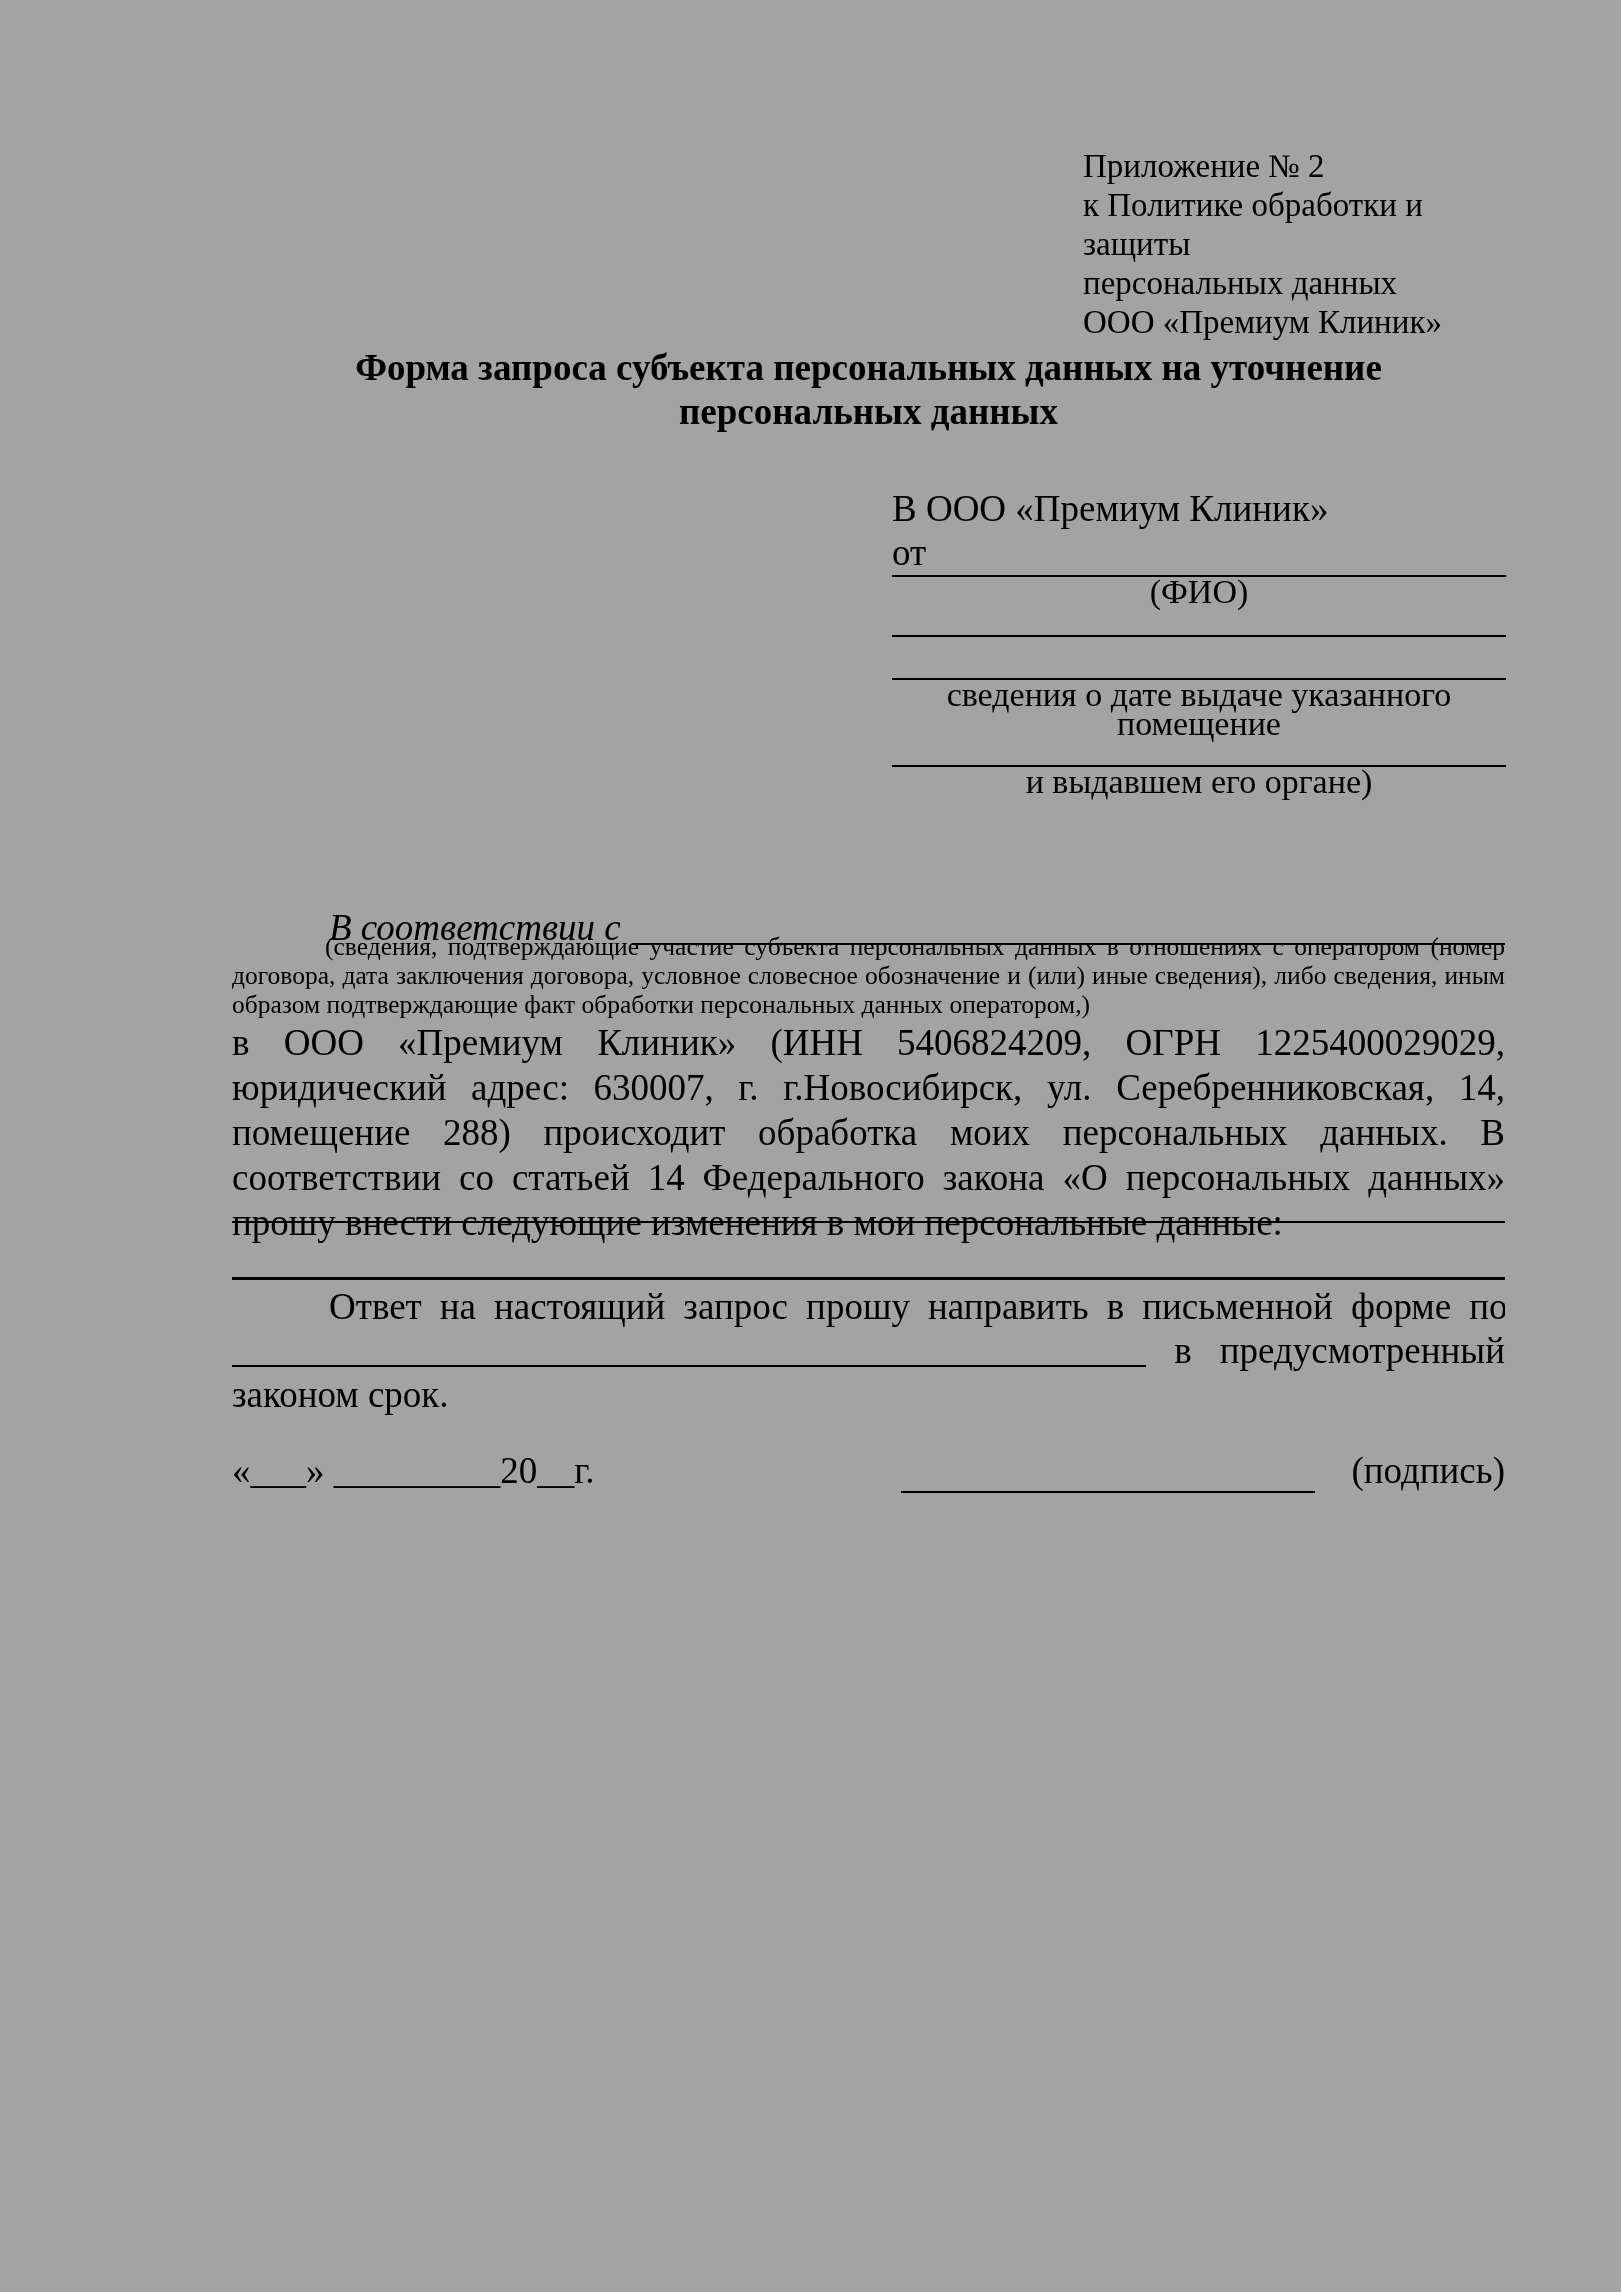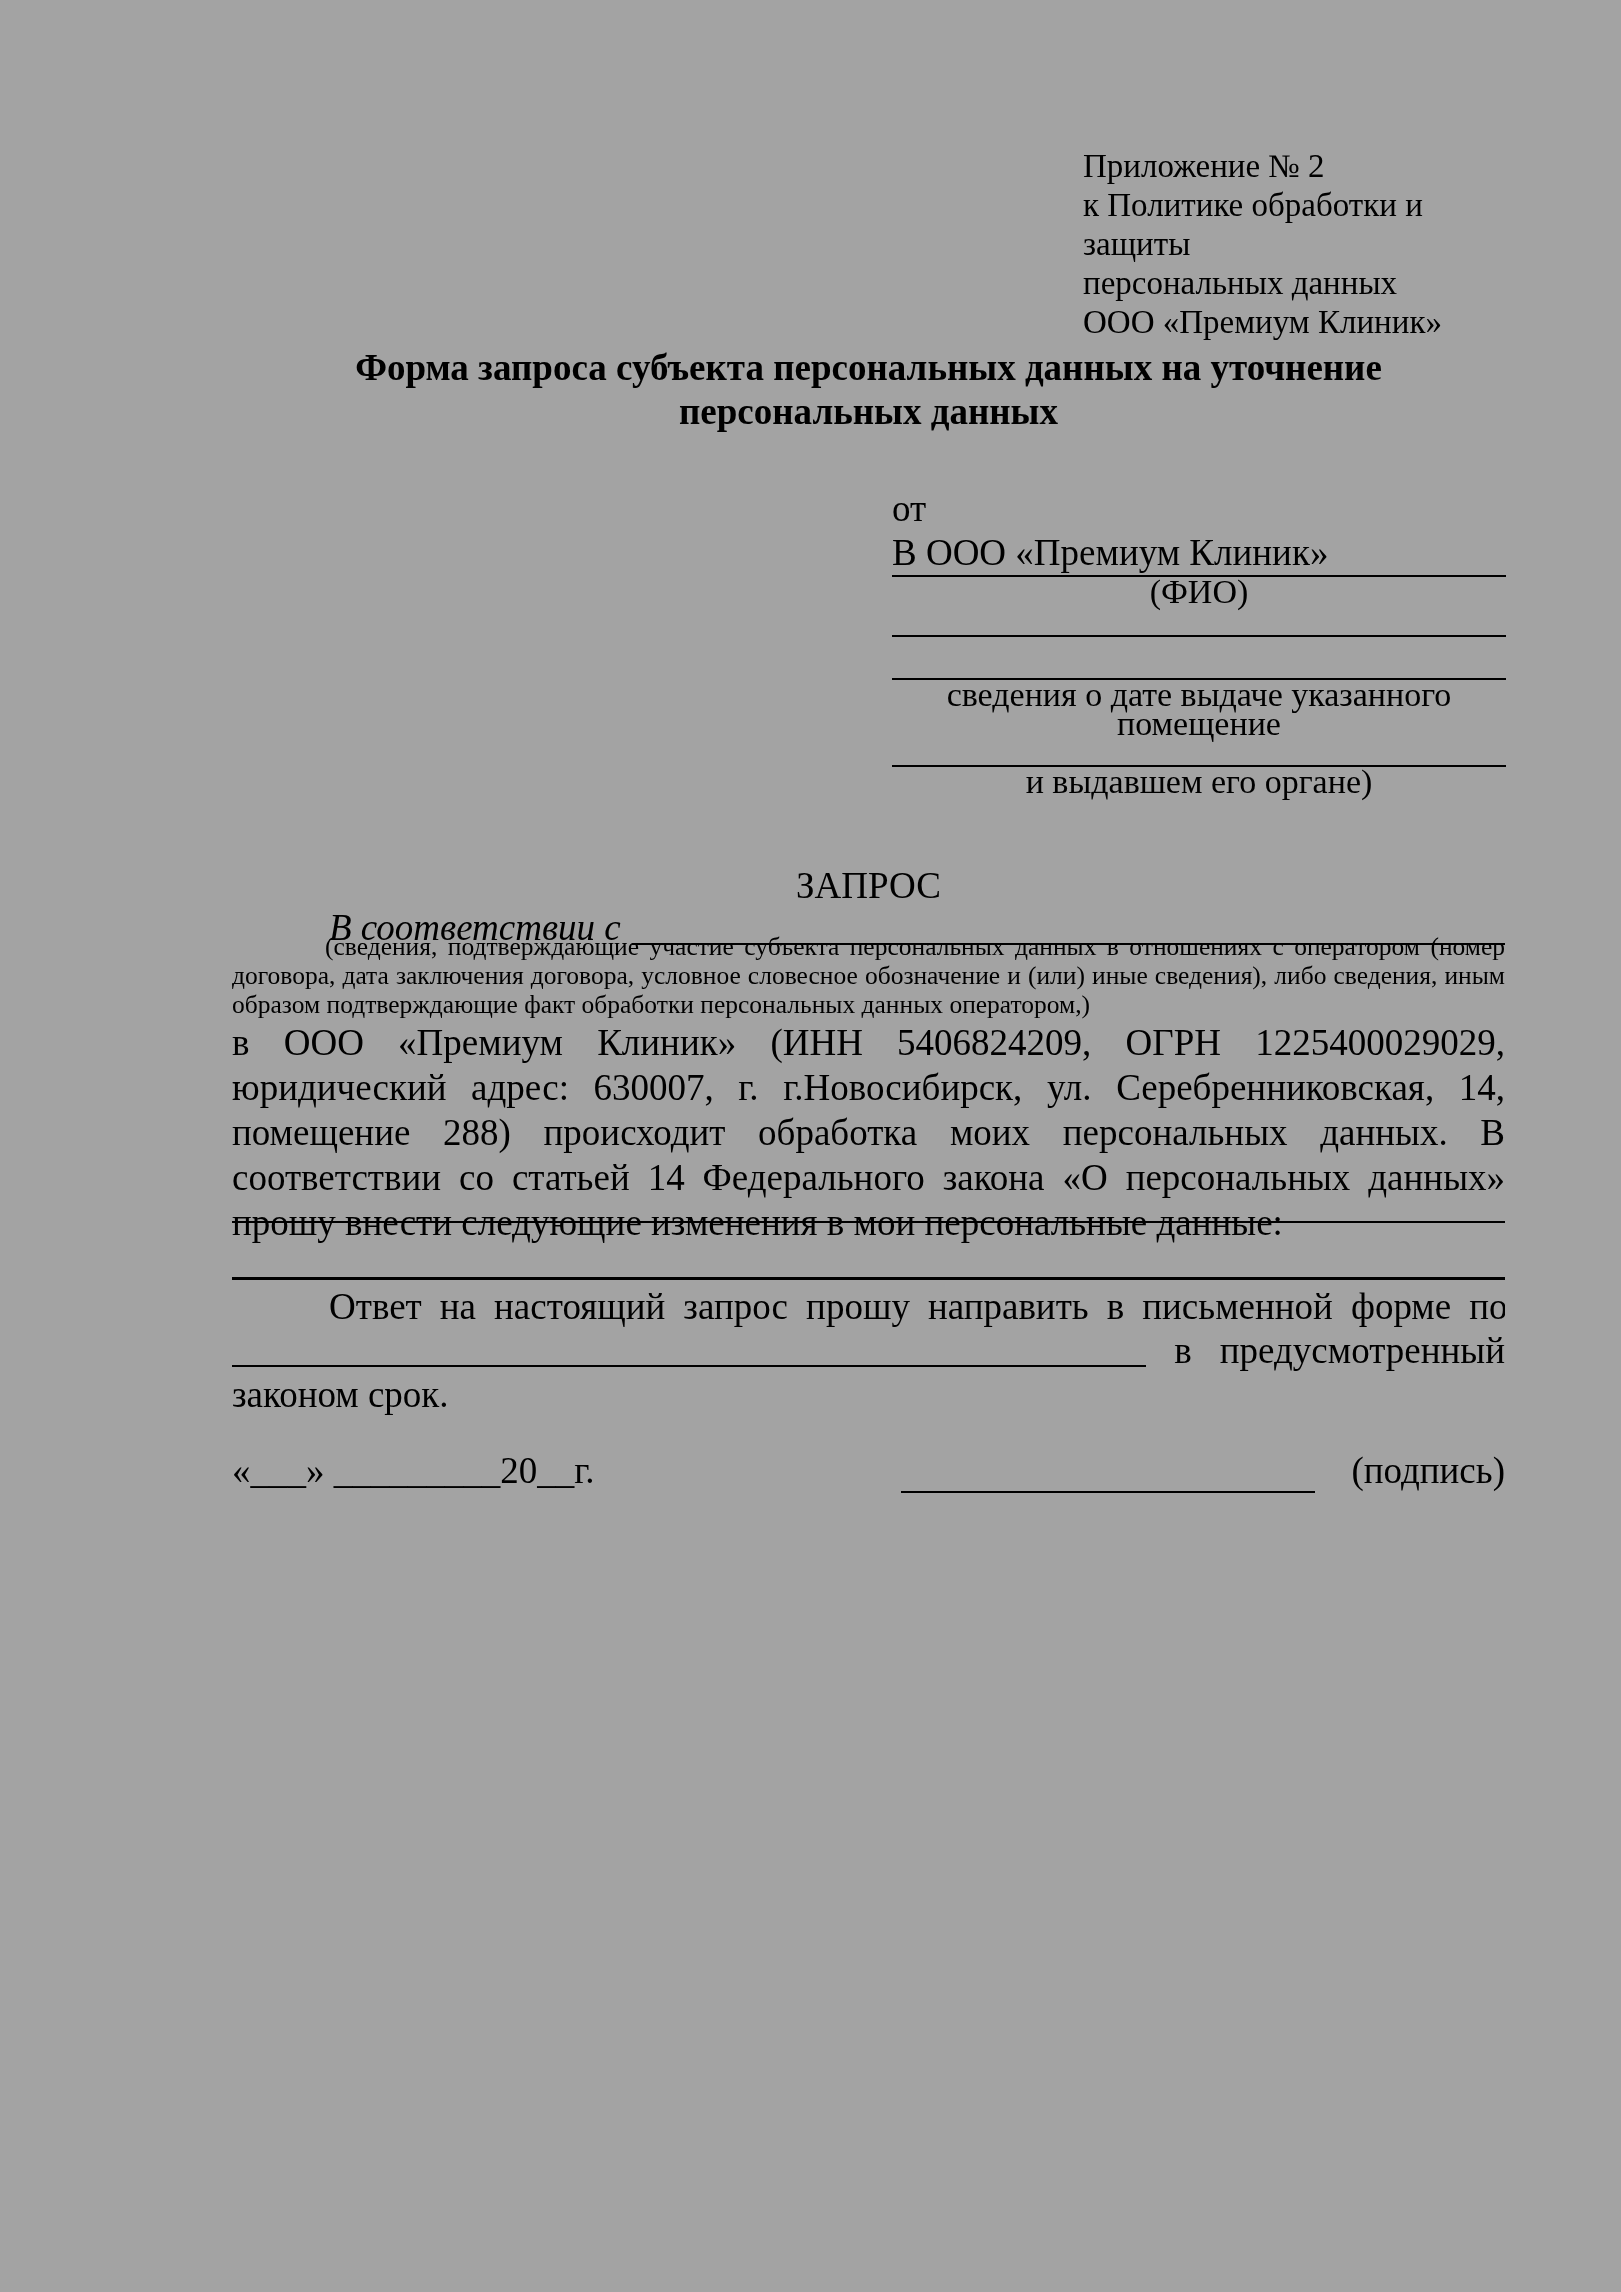--- a/index.html
+++ b/index.html
@@ -53,32 +53,31 @@
     <div>персональных данных</div>
     <div>ООО «Премиум Клиник»</div>
   </div>
 
   <div class="abs doc-title">
     <div>Форма запроса субъекта персональных данных на уточнение</div>
     <div>персональных данных</div>
   </div>
 
   <div class="abs addressee">
+    <div>В ООО «Премиум Клиник»</div>
     <div>от</div>
-    <div>В ООО «Премиум Клиник»</div>
     <div class="uline"></div>
     <div class="cap">(ФИО)</div>
     <div class="uline gap30"></div>
     <div class="uline gap42"></div>
     <div class="cap">сведения о дате выдаче указанного помещение</div>
     <div class="uline gap28"></div>
     <div class="cap">и выдавшем его органе)</div>
   </div>
 
-  <div class="abs zapros">ЗАПРОС</div>
 
   <div class="abs lead-row">
     <span class="lead-text">В соответствии с</span>
     <span class="lead-fill"></span>
   </div>
 
   <div class="abs note">(сведения, подтверждающие участие субъекта персональных данных в отношениях с оператором (номер договора, дата заключения договора, условное словесное обозначение и (или) иные сведения), либо сведения, иным образом подтверждающие факт обработки персональных данных оператором,)</div>
 
   <div class="abs body-par">в ООО «Премиум Клиник» (ИНН 5406824209, ОГРН 1225400029029, юридический адрес: 630007, г. г.Новосибирск, ул. Серебренниковская, 14, помещение 288) происходит обработка моих персональных данных. В соответствии со статьей 14 Федерального закона «О персональных данных» прошу внести следующие изменения в мои персональные данные:</div>
 

